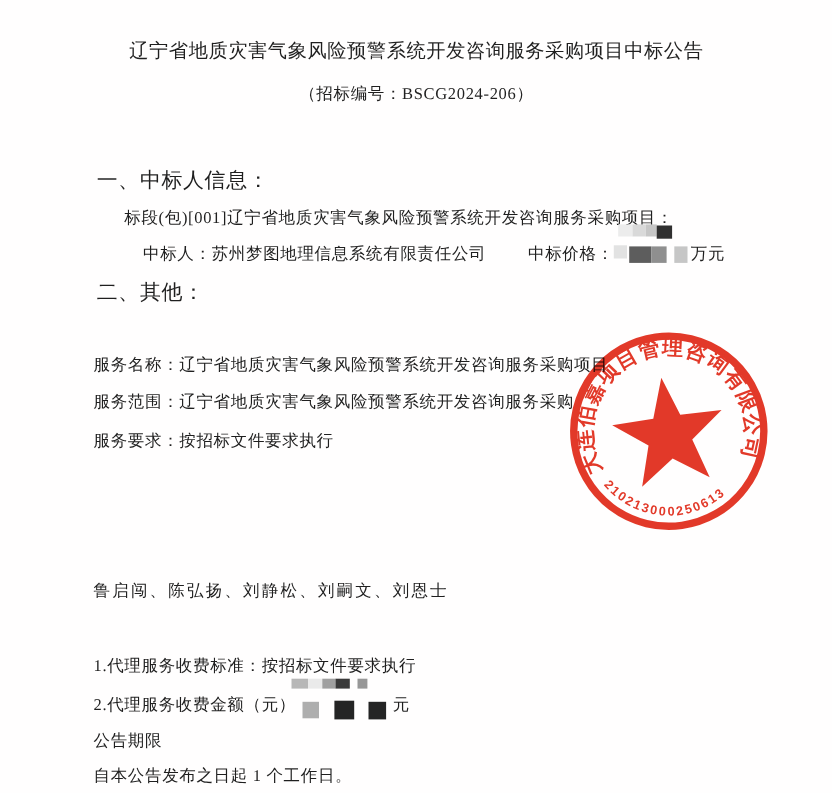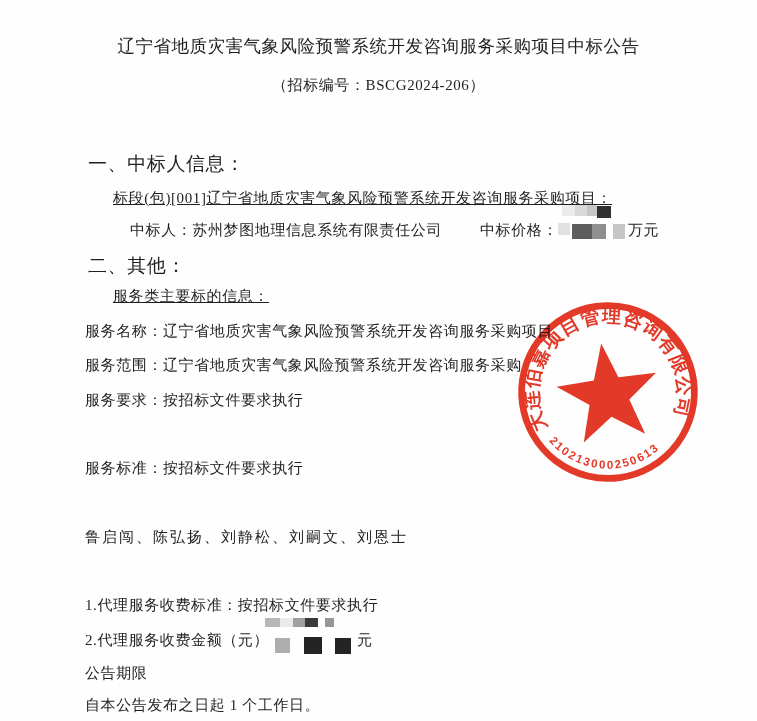--- a/index.html
+++ b/index.html
@@ -13,21 +13,21 @@
   .line {
     position:absolute; left:0; width:100%;
     font-size:15px; letter-spacing:0.6px; white-space:nowrap;
     color:var(--ink);
   }
   .center { text-align:center; }
   .b { font-weight:normal; }
   .title { font-size:17.5px; letter-spacing:0.5px; }
   .sub { font-size:15px;font-family:Liberation Serif, serif; }
   .sec { font-size:19px; left:88px; width:auto; }
-  .indent1 { left:113px; width:auto;text-decoration:underline; }
+  .indent1 { left:113px; width:auto; }
   .body-left { left:85px; width:auto; }
   .names { letter-spacing:2px; }
   .px { display:inline-block; vertical-align:middle; }
   .mosaic { display:inline-block; white-space:nowrap; }
   
   .seal-wrap {
     position:absolute; left:512px; top:296px; width:192px; height:192px;
     transform:rotate(-8deg); mix-blend-mode:multiply; opacity:0.93;
     pointer-events:none;
   }
@@ -63,26 +63,24 @@
 
   <div class="line" style="top:221px">
     <span style="position:absolute;left:130px"><span>中标人：</span><span>苏州梦图地理信息系统有限责任公司</span></span>
     <span style="position:absolute;left:480px">
       <span>中标价格：</span><span class="mosaic"><span class="px rp" style="width:12px;height:12px;background:#e2e2e2;top:-3px"></span><span class="px" style="width:20px;height:15px;background:#5d5d5d;margin-left:2px"></span><span class="px" style="width:14px;height:15px;background:#8f8f8f"></span><span class="px" style="width:12px;height:15px;background:#c6c6c6;margin-left:7px"></span></span><span style="margin-left:3px">万元</span>
     </span>
   </div>
 
   <div class="line sec b" style="top:253px">二、其他：</div>
 
-  <div class="line indent1" style="top:287px">服务类主要标的信息：</div>
 
   <div class="line body-left" style="top:322px">服务名称：辽宁省地质灾害气象风险预警系统开发咨询服务采购项目</div>
   <div class="line body-left" style="top:356px">服务范围：辽宁省地质灾害气象风险预警系统开发咨询服务采购</div>
   <div class="line body-left" style="top:391px">服务要求：按招标文件要求执行</div>
-  <div class="line body-left" style="top:459px">服务标准：按招标文件要求执行</div>
 
   <div class="line body-left names" style="top:528px">鲁启闯、陈弘扬、刘静松、刘嗣文、刘恩士</div>
 
   <div class="line body-left" style="top:596px">1.代理服务收费标准：按招标文件要求执行</div>
 
   <div class="mosaic" style="position:absolute;left:265px;top:612px">
     <span class="px" style="width:15px;height:9px;background:#b7b7b7"></span><span class="px" style="width:13px;height:9px;background:#eaeaea"></span><span class="px" style="width:12px;height:9px;background:#a0a0a0"></span><span class="px" style="width:13px;height:9px;background:#3a3a3a"></span><span class="px" style="width:9px;height:9px;background:#979797;margin-left:7px"></span>
   </div>
 
   <div class="line body-left" style="top:631px">

